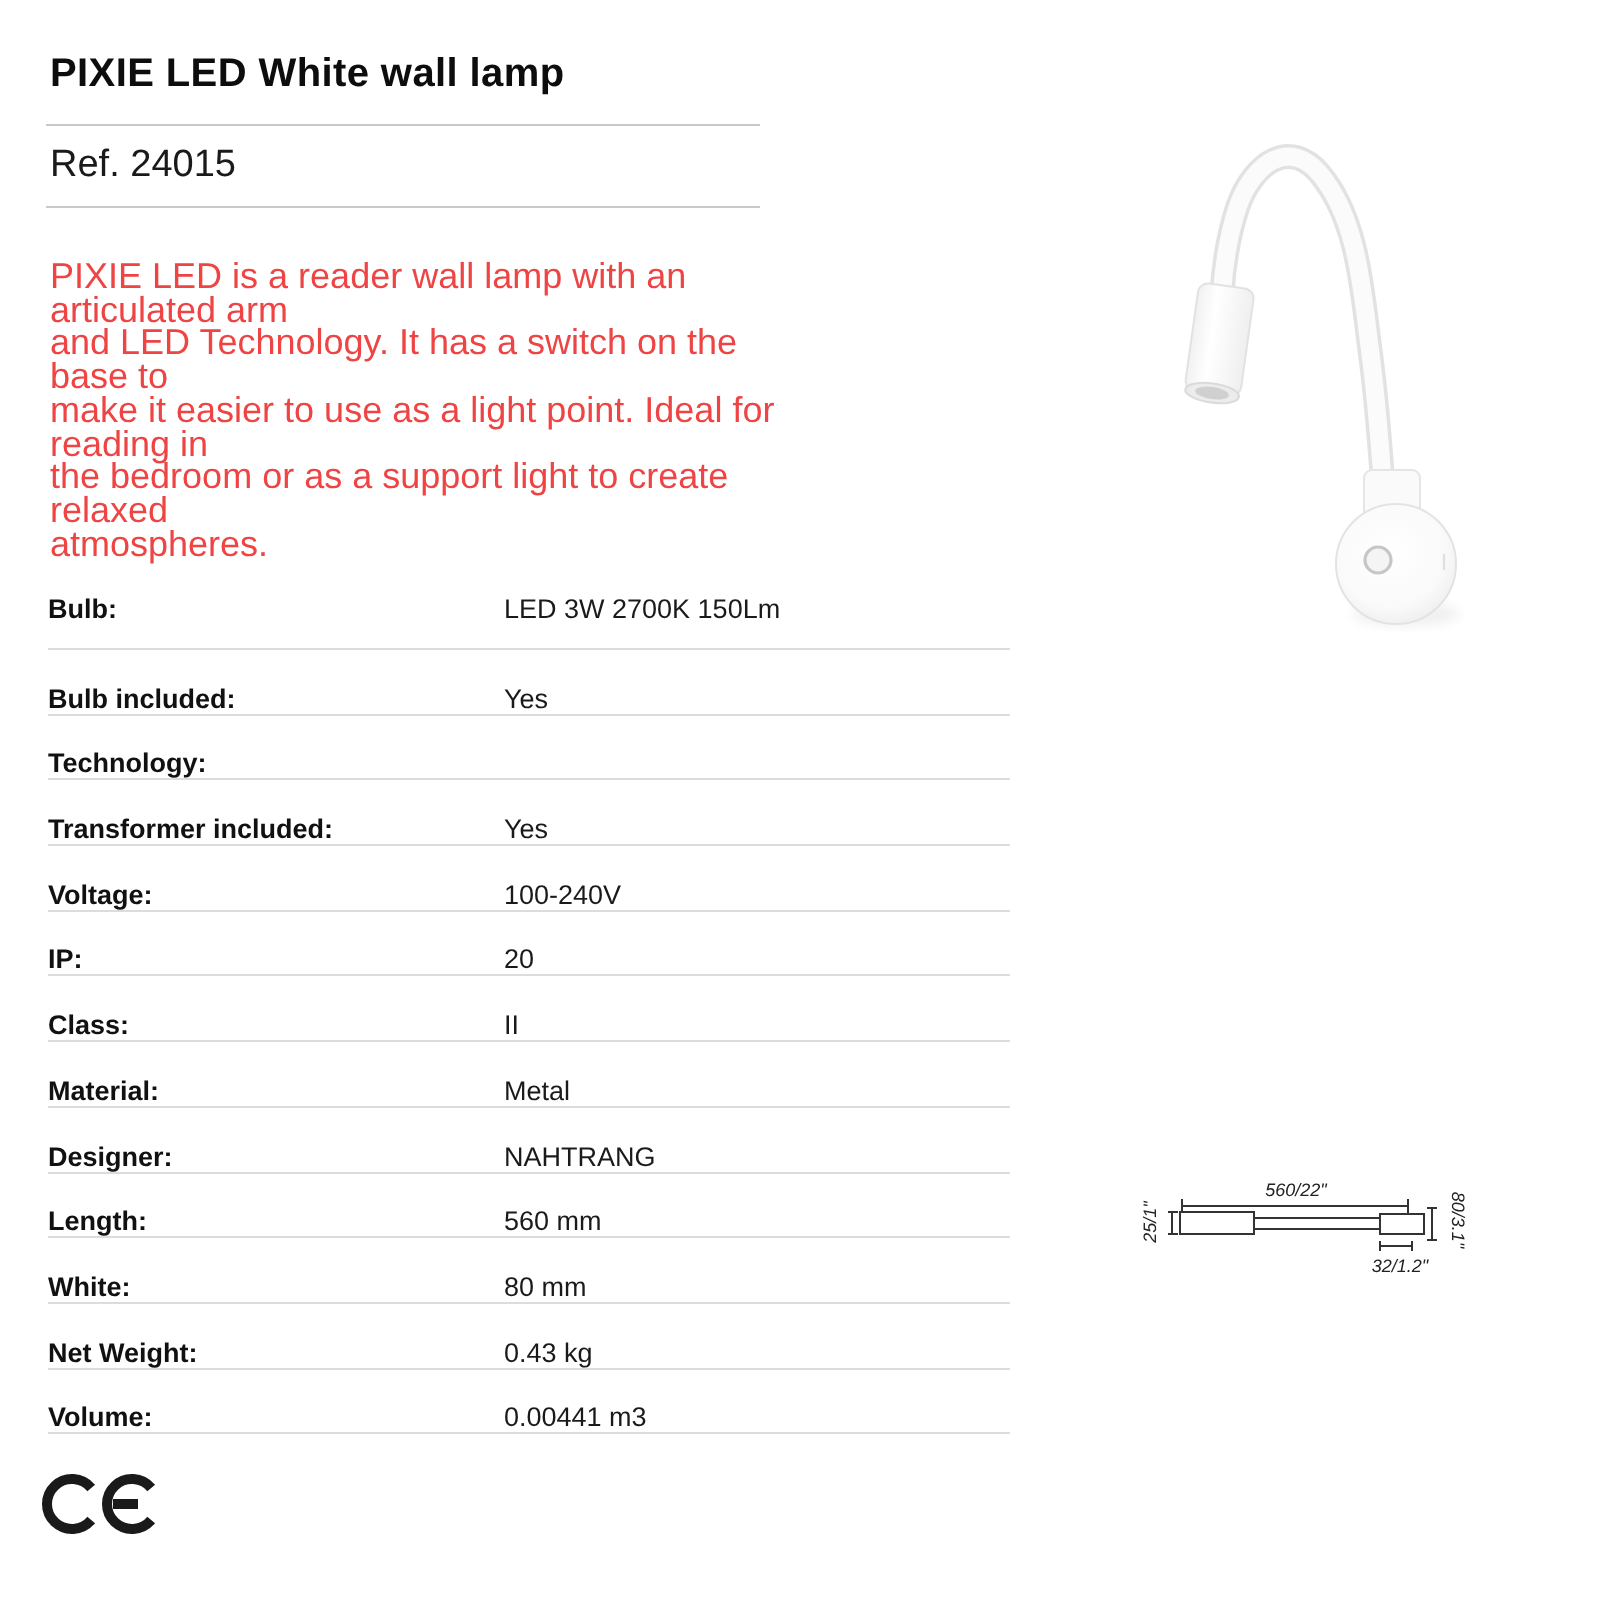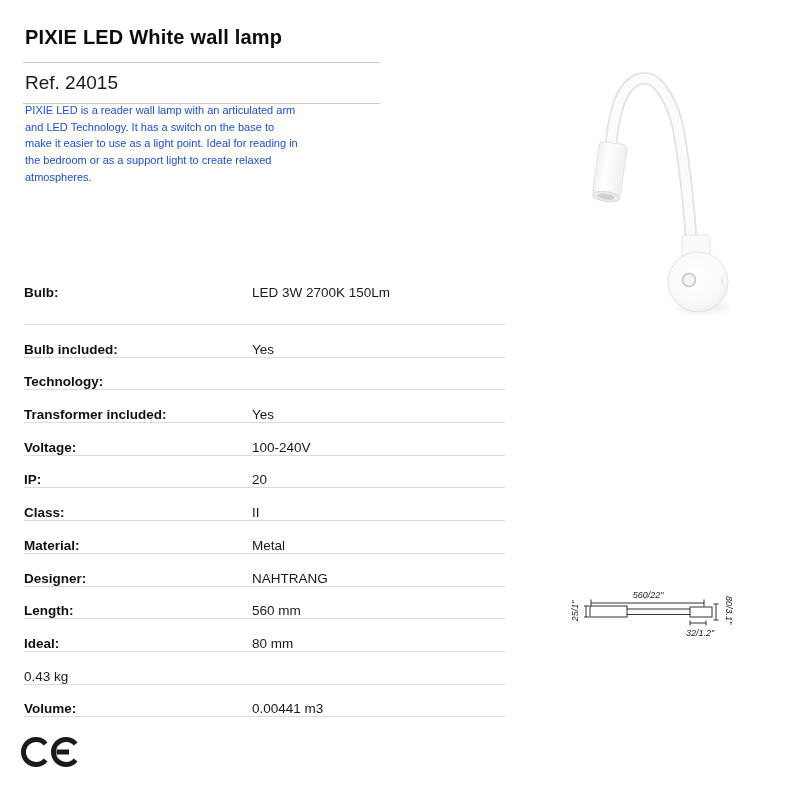--- a/index.html
+++ b/index.html
@@ -19,38 +19,38 @@
   .rule{
     left:23px;width:357px;height:1px;background:#c9c9c9;
   }
   .rule-1{top:62px;}
   .rule-2{top:103px;}
   .ref-line{
     left:25px;top:72px;
     font-size:19px;color:#1a1a1a;
   }
   .description{
-    left:25px;top:102px;width:380px;
-    font-size:11px;line-height:16.7px;color:#1d4ed8;
+    left:25px;top:130px;width:380px;
+    font-size:18px;line-height:16.7px;color:#ef4444;
   }
   .spec-heading{
     left:25px;top:234px;
     font-size:18px;font-weight:700;color:#0d0d0d;
   }
   .spec-table{
     left:24px;top:280px;width:481px;
     font-size:13.5px;
   }
   .spec-row{
     display:flex;align-items:flex-end;
     height:32.7px;box-sizing:border-box;
     border-bottom:1px solid #dcdcdc;
   }
   .spec-row.first{
-    height:45px;align-items:flex-start;padding-top:5px;
+    height:45px;align-items:center;padding-top:5px;
   }
   .spec-label{width:228px;font-weight:700;color:#111;}
   .spec-value{flex:1;color:#1a1a1a;}
   .product-photo{left:575px;top:55px;width:175px;height:270px;}
   .dim-diagram{left:565px;top:585px;width:200px;height:62px;}
   .dim-text{
     font-family:"Liberation Sans", sans-serif;
     font-style:italic;
     font-size:9px;fill:#222;
   }
@@ -113,24 +113,25 @@
       </div>
       <div class="spec-row">
         <div class="spec-label">Designer:</div>
         <div class="spec-value">NAHTRANG</div>
       </div>
       <div class="spec-row">
         <div class="spec-label">Length:</div>
         <div class="spec-value">560 mm</div>
       </div>
       <div class="spec-row">
-        <div class="spec-label">Ideal:</div>
+        <div class="spec-label">White:</div>
         <div class="spec-value">80 mm</div>
       </div>
       <div class="spec-row">
+        <div class="spec-label">Net Weight:</div>
         <div class="spec-value">0.43 kg</div>
       </div>
       <div class="spec-row">
         <div class="spec-label">Volume:</div>
         <div class="spec-value">0.00441 m3</div>
       </div>
     </div>
 
   <svg class="abs product-photo" viewBox="0 0 175 270" xmlns="http://www.w3.org/2000/svg">
     <defs>

